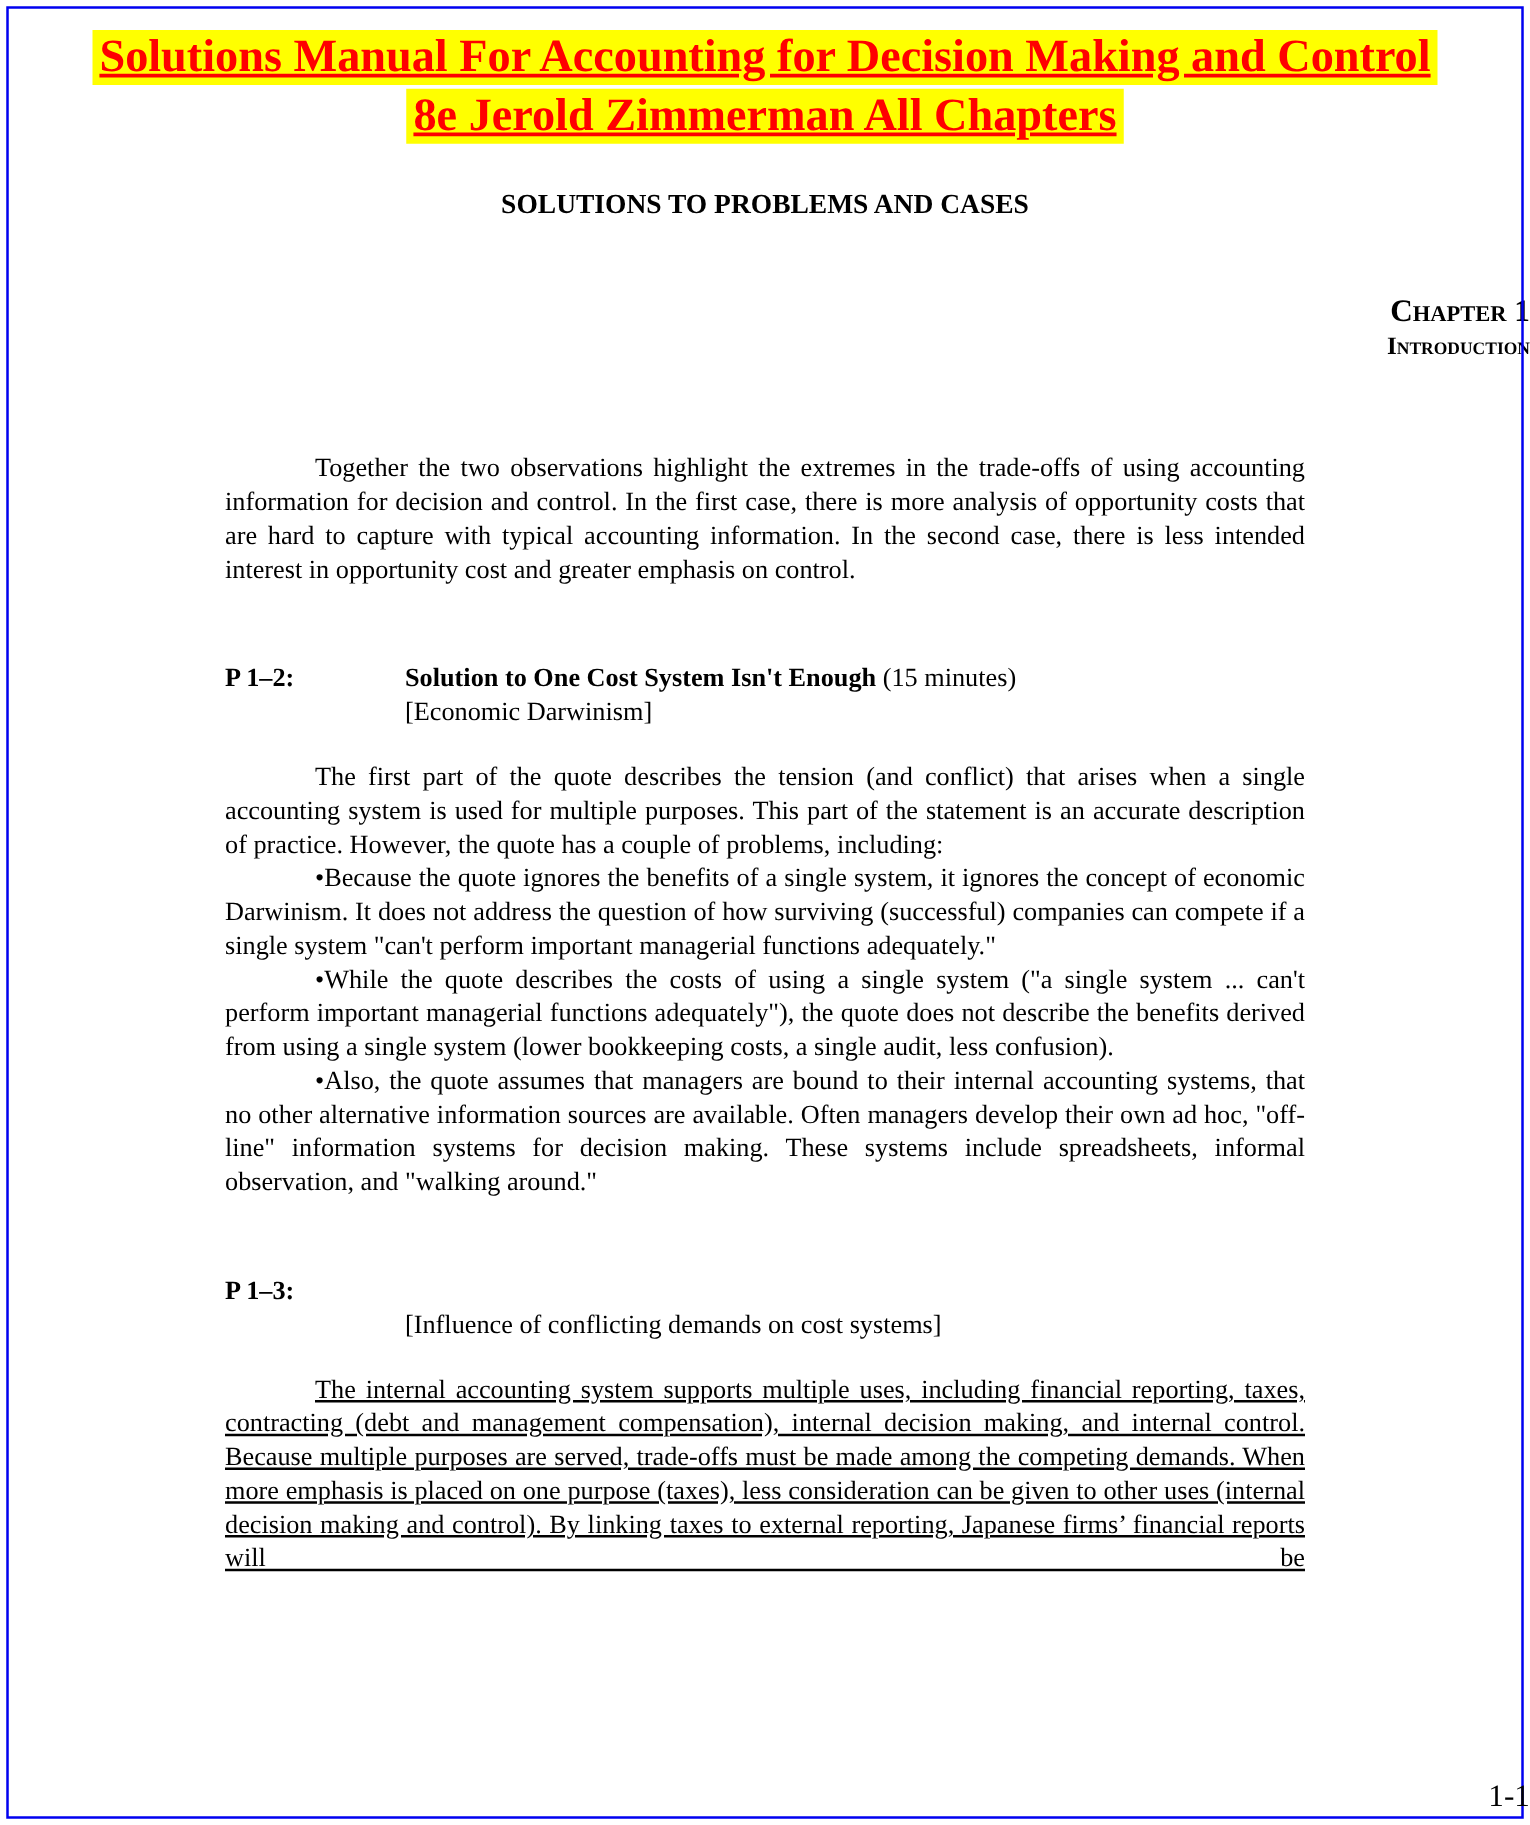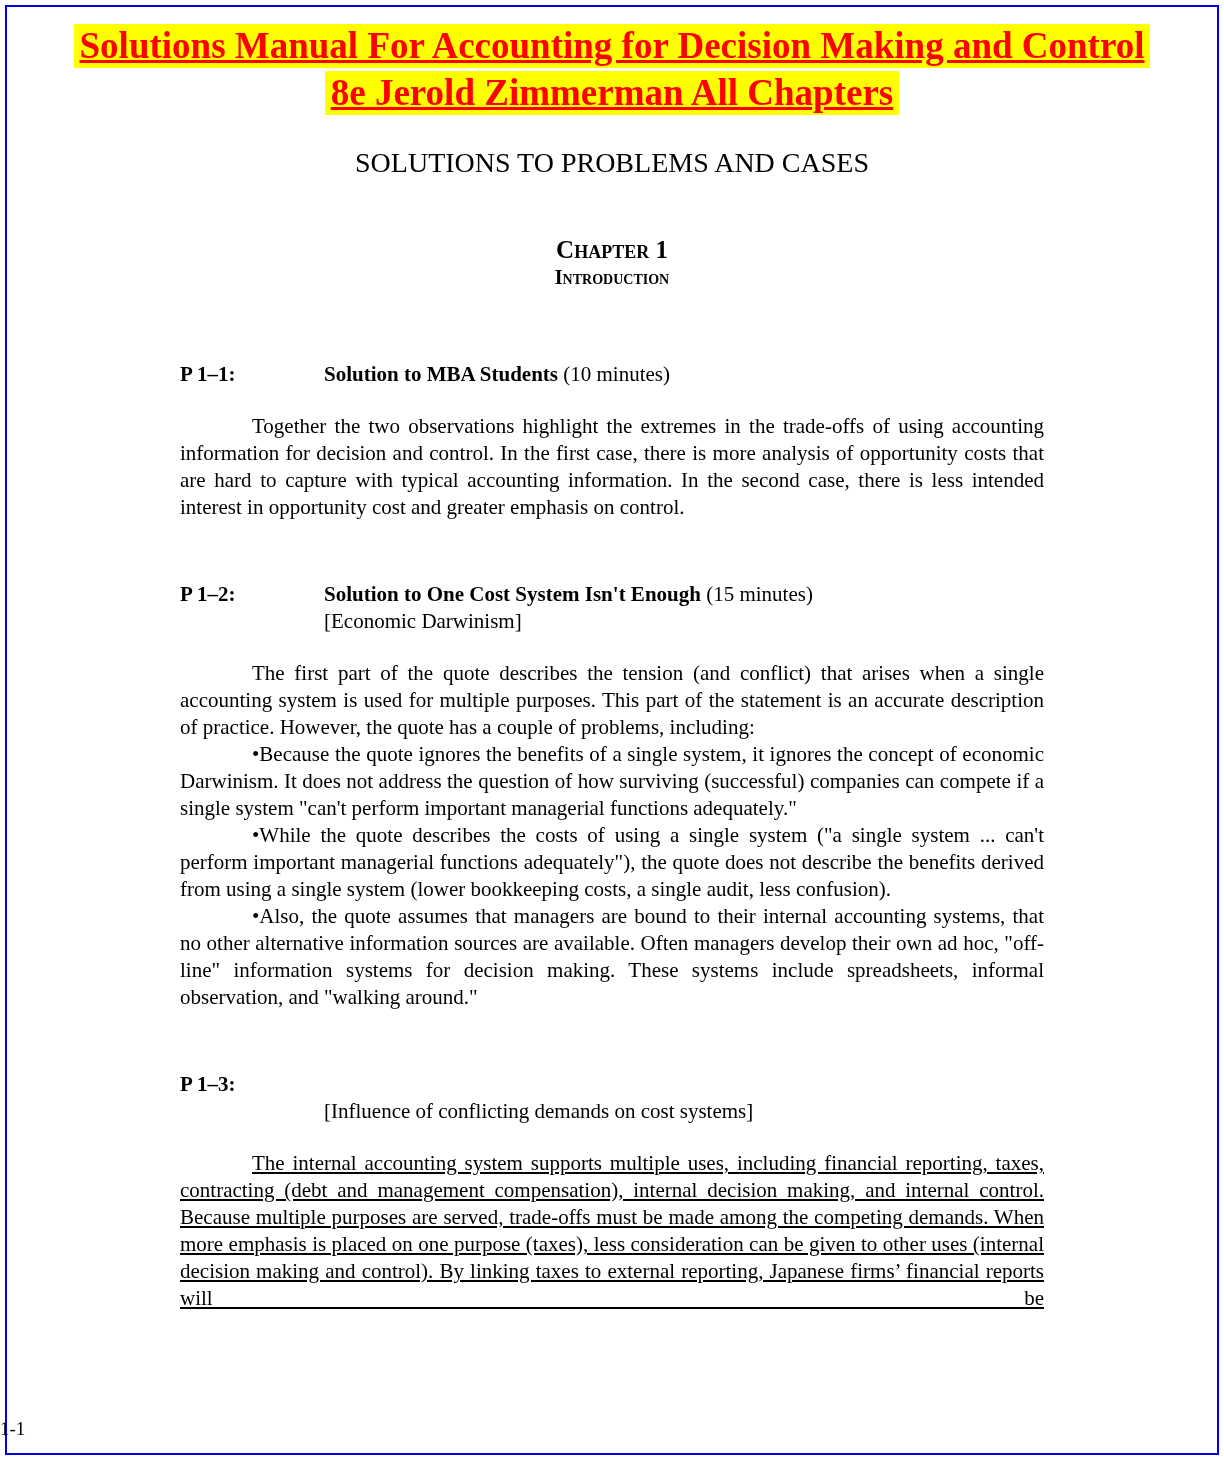--- a/index.html
+++ b/index.html
@@ -28,26 +28,26 @@
   .doc-title .hl {
     background: var(--title-highlight, #ffff00);
     color: var(--title-text, #ff0000);
     text-decoration: underline;
     padding: 1px 6px 2px;
   }
 
   .subtitle {
     margin: 30px 0 0;
     text-align: center;
-    font-size: 28px;
+    font-size: 22px;
     line-height: 33px;
-    font-weight: normal;
+    font-weight: bold;
   }
 
-  .chapter { margin-top: 56px; text-align: center; }
+  .chapter { margin-top: 56px; text-align: right; }
   .chapter-h { font-size: 25px; line-height: 30px; font-weight: bold; font-variant: small-caps; }
   .chapter-sub { font-size: 20px; line-height: 24px; font-weight: bold; font-variant: small-caps; }
 
   .content {
     margin: 72px 180px 0;
     font-size: 21px;
     line-height: 27px;
   }
 
   .problem + .problem { margin-top: 60px; }
@@ -60,25 +60,25 @@
   .para {
     margin: 25px 0 0;
     text-indent: 72px;
     text-align: justify;
   }
   .para.flow { margin-top: 0; }
   .para.justify-last { text-align-last: justify; text-decoration: underline; }
 
   .page-number {
     position: absolute;
-    bottom: 20px;
+    bottom: 8px;
     left: 0;
     width: 100%;
-    text-align: left;
-    font-size: 19px;
+    text-align: right;
+    font-size: 25px;
   }
 </style>
 </head>
 <body>
 
 <div class="page">
   <div class="page-border"></div>
 
   <header class="title-block">
     <div class="doc-title">
@@ -92,24 +92,20 @@
   <h1 class="subtitle">SOLUTIONS TO PROBLEMS AND CASES</h1>
 
   <div class="chapter">
     <div class="chapter-h">Chapter 1</div>
     <div class="chapter-sub">Introduction</div>
   </div>
 
   <main class="content">
 
     <section class="problem">
-      <div class="p-row">
-        <span class="p-label">P 1–1:</span>
-        <span class="p-title"><b>Solution to MBA Students</b><span> (10 minutes)</span></span>
-      </div>
       <p class="para">Together the two observations highlight the extremes in the trade-offs of using accounting information for decision and control.  In the first case, there is more analysis of opportunity costs that are hard to capture with typical accounting information. In the second case, there is less intended interest in opportunity cost and greater emphasis on control.</p>
     </section>
 
     <section class="problem">
       <div class="p-row">
         <span class="p-label">P 1–2:</span>
         <span class="p-title"><b>Solution to One Cost System Isn't Enough</b><span> (15 minutes)</span></span>
       </div>
       <div class="p-bracket">[Economic Darwinism]</div>
       <p class="para">The first part of the quote describes the tension (and conflict) that arises when a single accounting system is used for multiple purposes. This part of the statement is an accurate description of practice.  However, the quote has a couple of problems, including:</p>

